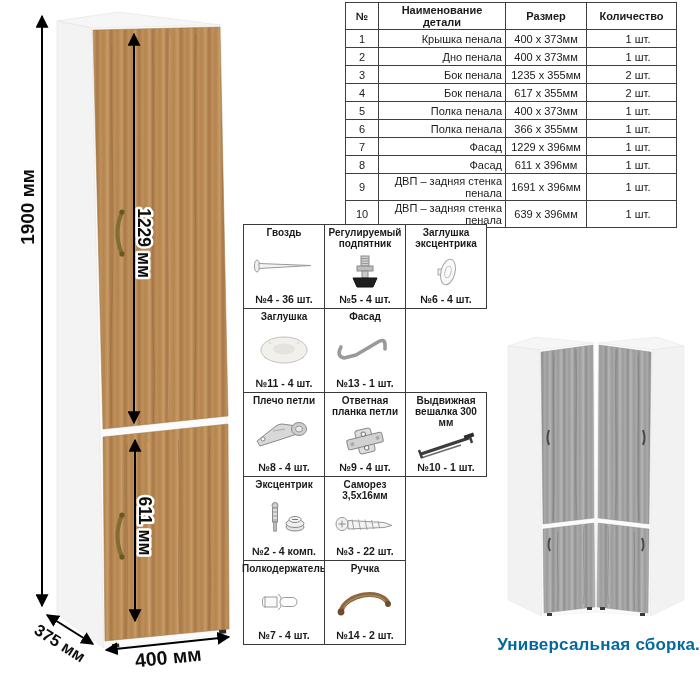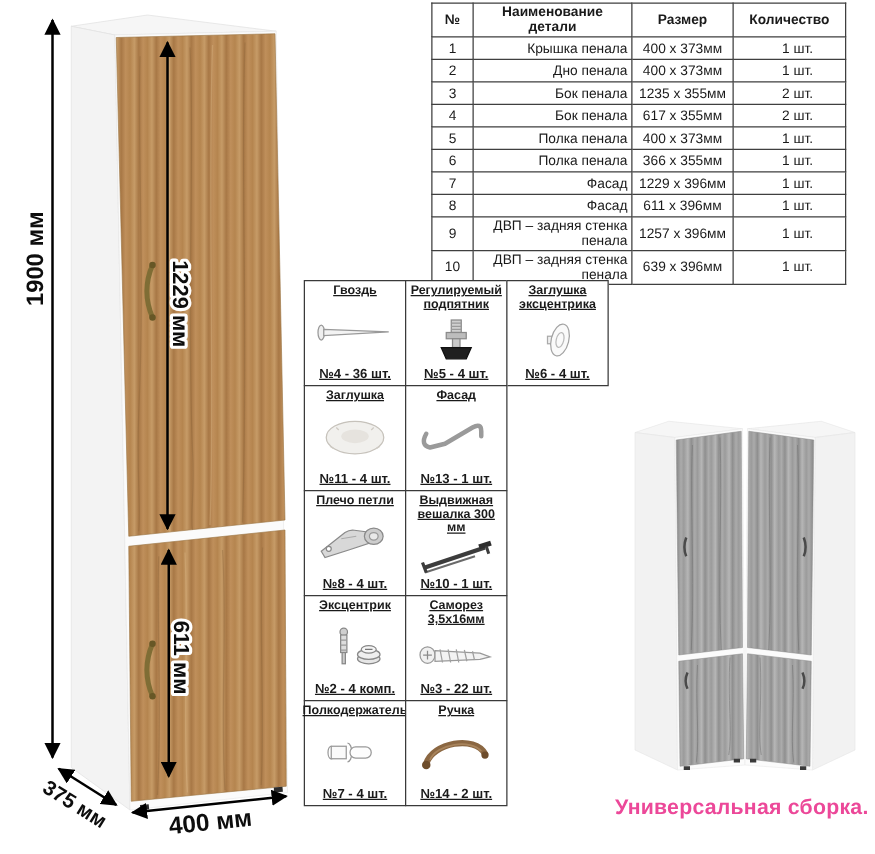--- a/index.html
+++ b/index.html
@@ -11,40 +11,40 @@
                font-size:11px;line-height:12px;color:#1a1a1a;background:#fff;}
   #parts-table th,#parts-table td{border:1px solid #3f3f3f;padding:1px 3px;height:15px;}
   #parts-table th{font-weight:bold;text-align:center;}
   #parts-table td:nth-child(1){width:26px;text-align:center;}
   #parts-table td:nth-child(2){width:120px;text-align:right;}
   #parts-table td:nth-child(3){width:74px;text-align:center;}
   #parts-table td:nth-child(4){width:70px;text-align:center;padding-left:16px;}
 
   
   .hw-grid{position:absolute;left:243px;top:224px;}
-  .hw-row{display:flex;text-decoration:underline;}
+  .hw-row{display:flex;}
   .hw-row + .hw-row{margin-top:-1px;}
   .hw-cell{box-sizing:border-box;width:82px;height:85px;border:1px solid #3a3a3a;
            background:#fff;display:flex;flex-direction:column;align-items:center;
            padding:2px 1px 2px;}
   .hw-cell + .hw-cell{margin-left:-1px;}
   .hw-name{font-weight:bold;font-size:10px;line-height:11px;text-align:center;}
   .hw-icon{flex:1;display:flex;align-items:center;justify-content:center;}
   .hw-count{font-weight:bold;font-size:10.5px;line-height:11px;margin-bottom:1px;text-align:center;}
 
   
   #cabinet-svg{position:absolute;left:0;top:0;}
   .dim-line{stroke:#000;stroke-width:2;}
   .dim-text{fill:#0d0d0d;font-weight:bold;paint-order:stroke;stroke:#ffffff;
             stroke-width:5px;stroke-linejoin:round;font-family:"Liberation Sans",sans-serif;}
 
   
   #variants{position:absolute;left:492px;top:334px;width:208px;}
-  #variants-caption{margin-top:5px;text-align:left;font-size:17px;font-weight:bold;
-                    letter-spacing:0.2px;color:#ec4899;}
+  #variants-caption{margin-top:5px;text-align:right;font-size:17px;font-weight:bold;
+                    letter-spacing:0.2px;color:#0369a1;}
 </style>
 </head>
 <body>
 
 <div id="stage">
 
   <svg id="cabinet-svg" width="245" height="683" viewBox="0 0 245 683">
     <defs>
       <linearGradient id="oak" gradientUnits="userSpaceOnUse" x1="90" y1="0" x2="104" y2="0" spreadMethod="repeat">
         <stop offset="0" stop-color="#b5854f"></stop>
@@ -159,21 +159,21 @@
         </tr>
     <tr>
       <td>8</td>
           <td>Фасад</td>
           <td>611 x 396мм</td>
           <td>1 шт.</td>
         </tr>
     <tr>
       <td>9</td>
           <td>ДВП – задняя стенка пенала</td>
-          <td>1257 x 396мм</td>
+          <td>1691 x 396мм</td>
           <td>1 шт.</td>
         </tr>
     <tr>
       <td>10</td>
           <td>ДВП – задняя стенка пенала</td>
           <td>639 x 396мм</td>
           <td>1 шт.</td>
         </tr>
   </tbody>
     </table>
@@ -247,20 +247,36 @@
         <div class="hw-icon">
           <svg width="70" height="34" viewBox="0 0 70 34">
             <path d="M8,24 L27,9 q3,-2 6,-2 l15,2 v8 l-18,6 -19,6 z" fill="#d8d8d8" stroke="#8a8a8a"></path>
             <ellipse cx="50" cy="12" rx="7.5" ry="6.5" fill="#cdcdcd" stroke="#8a8a8a"></ellipse>
             <ellipse cx="50" cy="12" rx="3.5" ry="3" fill="#e9e9e9" stroke="#999"></ellipse>
             <circle cx="14" cy="22" r="2" fill="#fff" stroke="#888"></circle>
             <path d="M24,14 l12,-2" stroke="#aaa"></path>
           </svg>
         </div>
         <div class="hw-count">№8 - 4 шт.</div>
+      </div>
+      <div class="hw-cell">
+        <div class="hw-name">Ответная планка петли</div>
+        <div class="hw-icon">
+          <svg width="70" height="34" viewBox="0 0 70 34">
+            <g transform="rotate(-14 35 18)">
+              <rect x="27" y="6" width="16" height="24" rx="3" fill="#dedede" stroke="#8a8a8a"></rect>
+              <rect x="17" y="13" width="36" height="10" rx="2" fill="#d2d2d2" stroke="#8a8a8a"></rect>
+              <circle cx="35" cy="11" r="2.2" fill="#f8f8f8" stroke="#777"></circle>
+              <circle cx="35" cy="25" r="2.2" fill="#f8f8f8" stroke="#777"></circle>
+              <circle cx="22" cy="18" r="2" fill="#ababab"></circle>
+              <circle cx="48" cy="18" r="2" fill="#ababab"></circle>
+            </g>
+          </svg>
+        </div>
+        <div class="hw-count">№9 - 4 шт.</div>
       </div>
       <div class="hw-cell">
         <div class="hw-name">Выдвижная вешалка 300 мм</div>
         <div class="hw-icon">
           <svg width="70" height="30" viewBox="0 0 70 30">
             <path d="M10,24 L58,8" stroke="#3c3c3c" stroke-width="3.4"></path>
             <path d="M10,28 L50,15" stroke="#6a6a6a" stroke-width="1.6"></path>
             <path d="M8,20 l3,8" stroke="#3c3c3c" stroke-width="2.6"></path>
             <rect x="53" y="4" width="10" height="4" transform="rotate(-18 58 6)" fill="#2e2e2e"></rect>
             <path d="M59,7 l2,6" stroke="#3c3c3c" stroke-width="2.4"></path>

